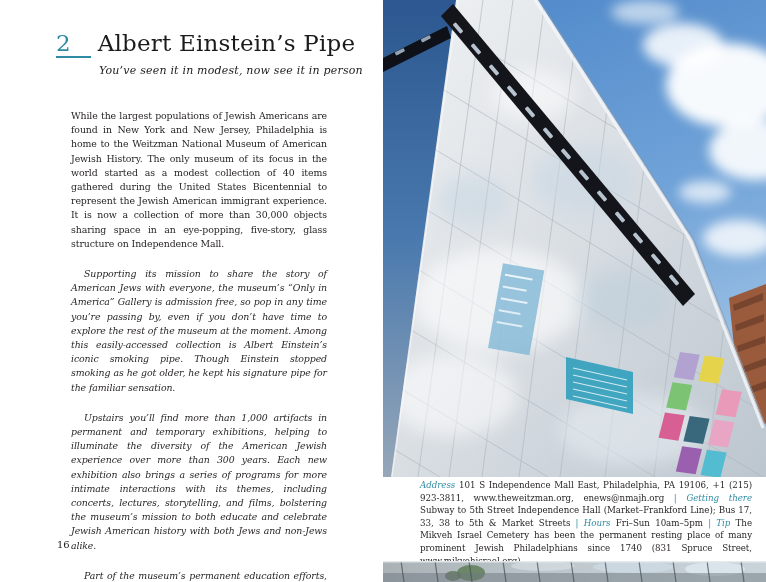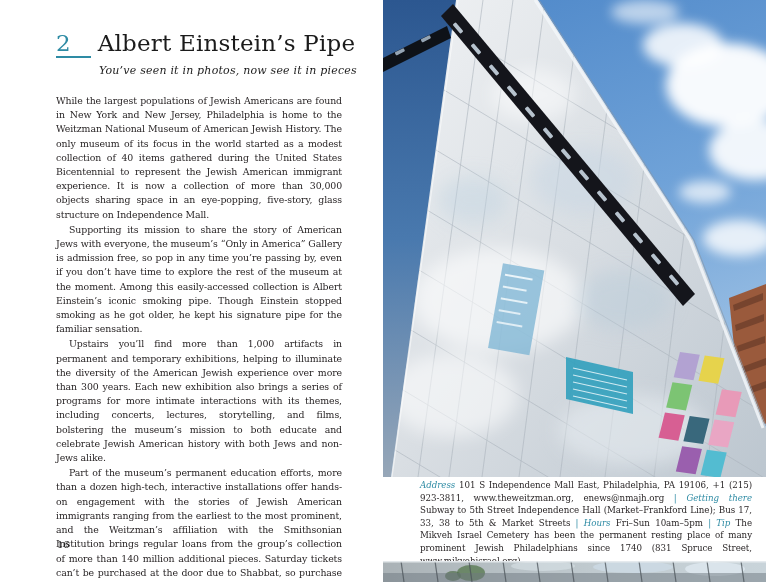--- a/index.html
+++ b/index.html
@@ -17,40 +17,40 @@
   }
   .chap-title{display:inline;font-size:23px;font-weight:normal;color:#1b1b1b;letter-spacing:.2px;}
   .subtitle{
     position:absolute;left:99px;top:64px;font-style:italic;font-size:11px;color:#1c1c1c;
     letter-spacing:.2px;
   }
   .body-text{
     position:absolute;left:55px;top:93px;width:288px;
     font-size:9.4px;line-height:14.2px;text-align:justify;letter-spacing:-.1px;
   }
-  .body-text p{margin:1px;}
-  .body-text p + p{text-indent:13px;}
+  .body-text p{margin:16px;}
+  .body-text p + p{text-indent:13px;font-style:italic;}
   .page-number{position:absolute;left:57px;top:539px;font-size:10px;color:#222;}
   .right-page{position:absolute;left:383px;top:0;width:383px;height:582px;background:#fff;border-radius:6px;}
   .photo{position:absolute;left:0;top:0;width:383px;height:477px;display:block;}
   .caption{
     position:absolute;left:37px;top:479px;width:332px;
     font-size:8.7px;line-height:12.6px;text-align:justify;color:#2a2627;letter-spacing:-.05px;
   }
   .cap-label{color:var(--accent-teal,#3f96ab);font-style:italic;}
   .cap-sep{color:var(--accent-teal,#3f96ab);}
   .bottom-strip{position:absolute;left:0;top:561px;width:383px;height:21px;display:block;}
 </style>
 </head>
 <body>
 
 <div class="left-page">
   <div class="chapter-head"><span class="chap-num">2</span><h1 class="chap-title">Albert Einstein’s Pipe</h1>
   </div>
-  <div class="subtitle">You’ve seen it in photos, now see it in pieces</div>
+  <div class="subtitle">You’ve seen it in modest, now see it in person</div>
   <div class="body-text">
       <p>While the largest populations of Jewish Americans are found in New York and New Jersey, Philadelphia is home to the Weitzman National Museum of American Jewish History. The only museum of its focus in the world started as a modest collection of 40 items gathered during the United States Bicentennial to represent the Jewish American immigrant experience. It is now a collection of more than 30,000 objects sharing space in an eye-popping, five-story, glass structure on Independence Mall.</p>
       <p>Supporting its mission to share the story of American Jews with everyone, the museum’s “Only in America” Gallery is admission free, so pop in any time you’re passing by, even if you don’t have time to explore the rest of the museum at the moment. Among this easily-accessed collection is Albert Einstein’s iconic smoking pipe. Though Einstein stopped smoking as he got older, he kept his signature pipe for the familiar sensation.</p>
       <p>Upstairs you’ll find more than 1,000 artifacts in permanent and temporary exhibitions, helping to illuminate the diversity of the American Jewish experience over more than 300 years. Each new exhibition also brings a series of programs for more intimate interactions with its themes, including concerts, lectures, storytelling, and films, bolstering the museum’s mission to both educate and celebrate Jewish American history with both Jews and non-Jews alike.</p>
       <p>Part of the museum’s permanent education efforts, more than a dozen high-tech, interactive installations offer hands-on engagement with the stories of Jewish American immigrants ranging from the earliest to the most prominent, and the Weitzman’s affiliation with the Smithsonian Institution brings regular loans from the group’s collection of more than 140 million additional pieces. Saturday tickets can’t be purchased at the door due to Shabbat, so purchase in advance if this is your target day.</p>
     </div>
   <div class="page-number">16</div>
 </div>
 
 <div class="right-page">

